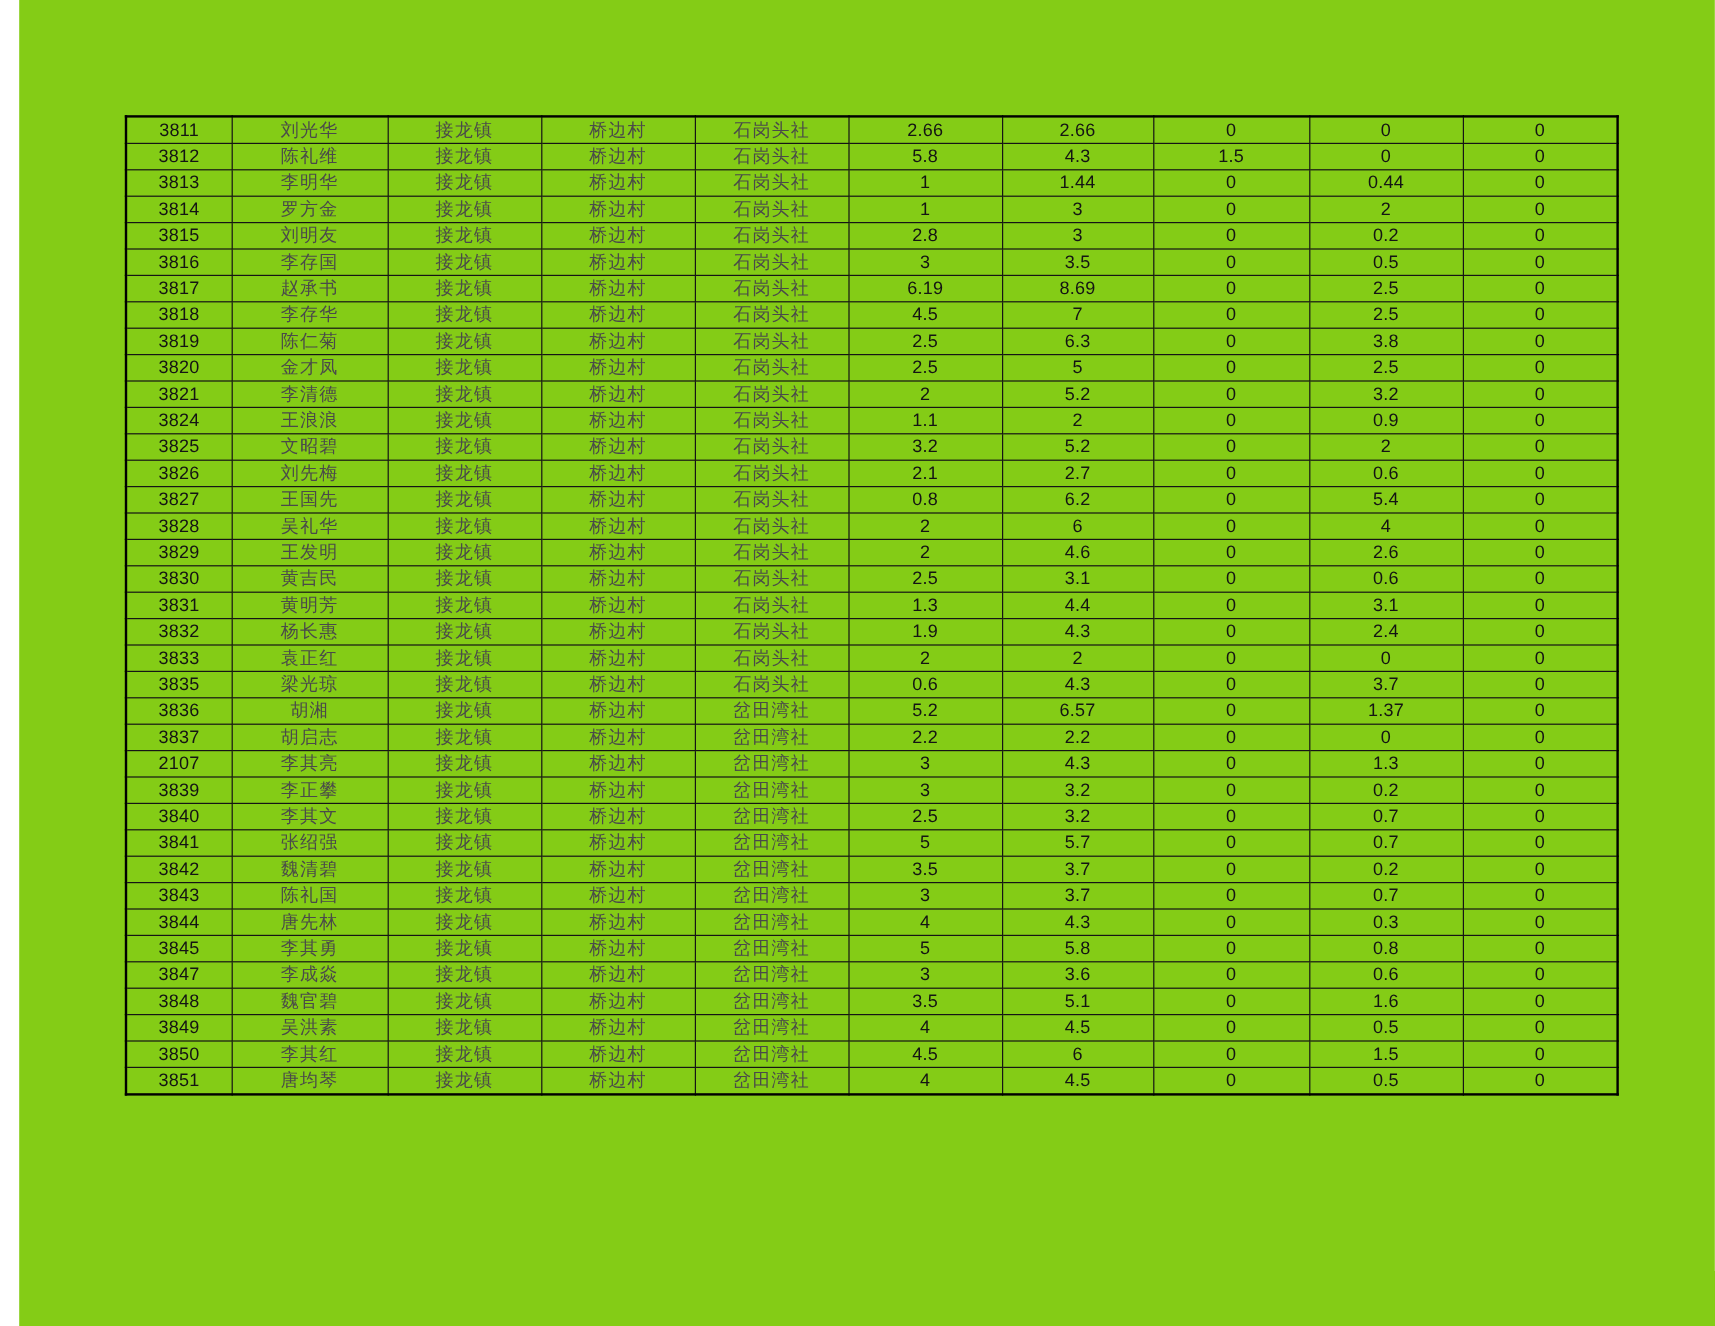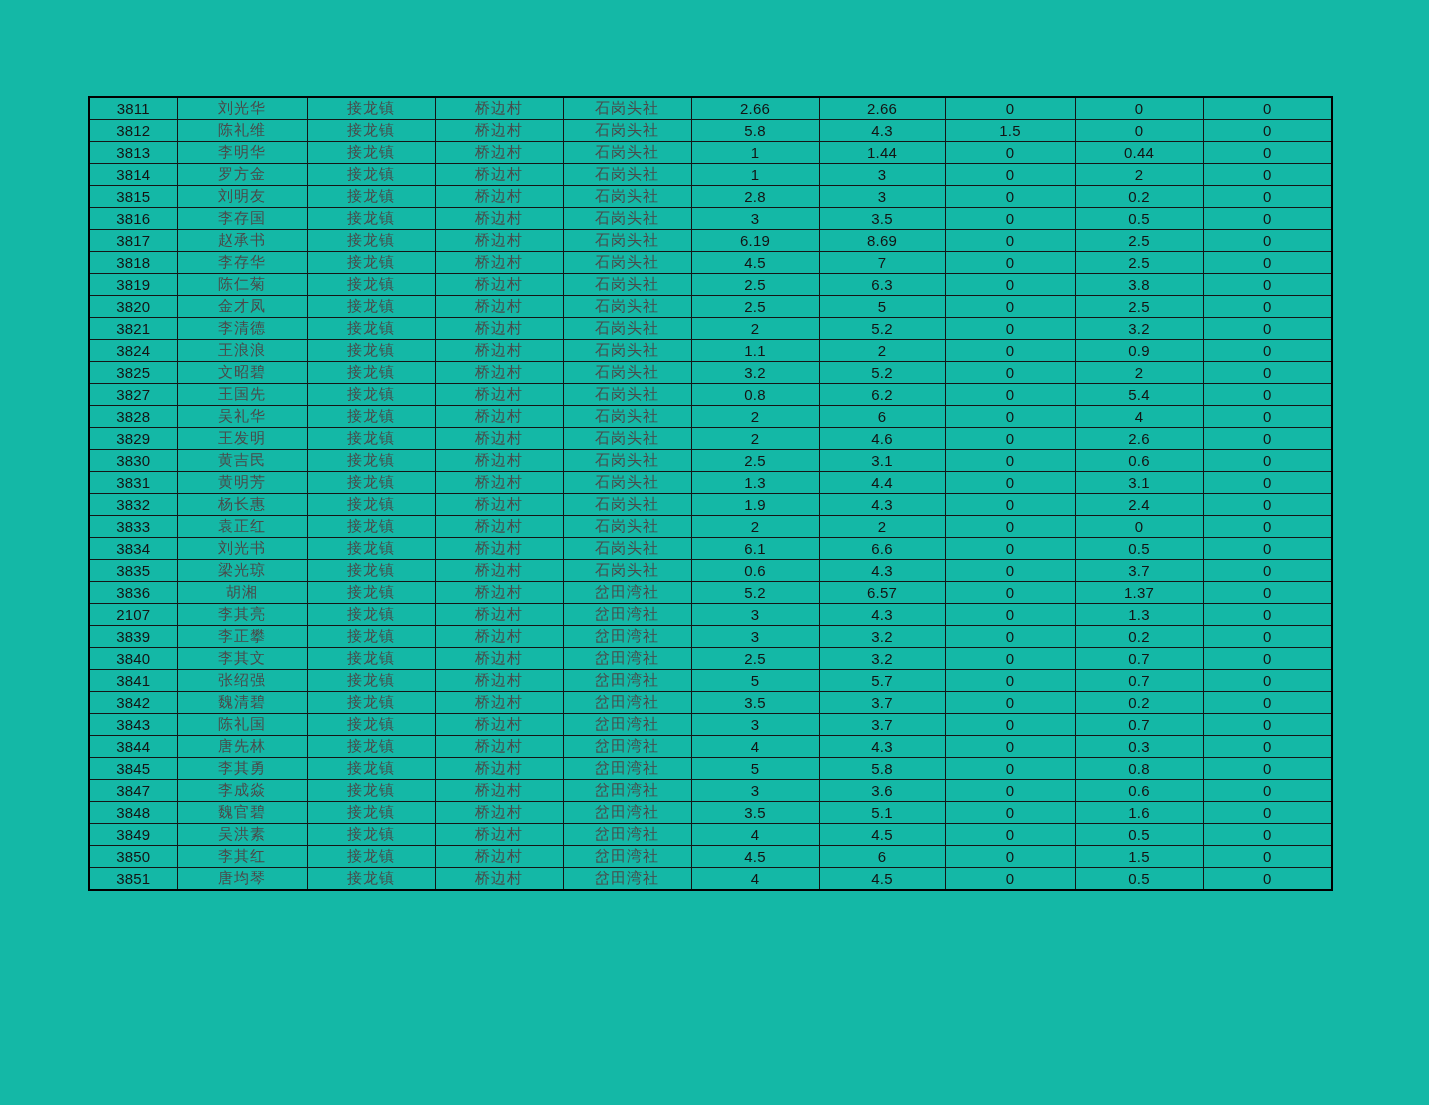--- a/index.html
+++ b/index.html
@@ -10,21 +10,22 @@
   body {
     width: 1429px;
     height: 1105px;
     position: relative;
     overflow: hidden;
     font-family: "Liberation Sans", sans-serif;
   }
   .page {
     position: absolute;
     inset: 0;
-    background: #14b8a6;
+    background: #84cc16;
+    margin-left: 16px;
   }
   table.sheet {
     position: absolute;
     left: 88px;
     top: 96px;
     width: 1243px;
     border-collapse: collapse;
     table-layout: fixed;
     border: 2px solid #000000;
   }
@@ -219,20 +220,32 @@
           <td class="zh">接龙镇</td>
           <td class="zh">桥边村</td>
           <td class="zh">石岗头社</td>
           <td class="num">3.2</td>
           <td class="num">5.2</td>
           <td class="num">0</td>
           <td class="num">2</td>
           <td class="num">0</td>
         </tr>
         <tr>
+          <td class="num">3826</td>
+          <td class="zh">刘先梅</td>
+          <td class="zh">接龙镇</td>
+          <td class="zh">桥边村</td>
+          <td class="zh">石岗头社</td>
+          <td class="num">2.1</td>
+          <td class="num">2.7</td>
+          <td class="num">0</td>
+          <td class="num">0.6</td>
+          <td class="num">0</td>
+        </tr>
+        <tr>
           <td class="num">3827</td>
           <td class="zh">王国先</td>
           <td class="zh">接龙镇</td>
           <td class="zh">桥边村</td>
           <td class="zh">石岗头社</td>
           <td class="num">0.8</td>
           <td class="num">6.2</td>
           <td class="num">0</td>
           <td class="num">5.4</td>
           <td class="num">0</td>
@@ -303,32 +316,20 @@
           <td class="zh">接龙镇</td>
           <td class="zh">桥边村</td>
           <td class="zh">石岗头社</td>
           <td class="num">2</td>
           <td class="num">2</td>
           <td class="num">0</td>
           <td class="num">0</td>
           <td class="num">0</td>
         </tr>
         <tr>
-          <td class="num">3834</td>
-          <td class="zh">刘光书</td>
-          <td class="zh">接龙镇</td>
-          <td class="zh">桥边村</td>
-          <td class="zh">石岗头社</td>
-          <td class="num">6.1</td>
-          <td class="num">6.6</td>
-          <td class="num">0</td>
-          <td class="num">0.5</td>
-          <td class="num">0</td>
-        </tr>
-        <tr>
           <td class="num">3835</td>
           <td class="zh">梁光琼</td>
           <td class="zh">接龙镇</td>
           <td class="zh">桥边村</td>
           <td class="zh">石岗头社</td>
           <td class="num">0.6</td>
           <td class="num">4.3</td>
           <td class="num">0</td>
           <td class="num">3.7</td>
           <td class="num">0</td>
@@ -336,20 +337,32 @@
         <tr>
           <td class="num">3836</td>
           <td class="zh">胡湘</td>
           <td class="zh">接龙镇</td>
           <td class="zh">桥边村</td>
           <td class="zh">岔田湾社</td>
           <td class="num">5.2</td>
           <td class="num">6.57</td>
           <td class="num">0</td>
           <td class="num">1.37</td>
+          <td class="num">0</td>
+        </tr>
+        <tr>
+          <td class="num">3837</td>
+          <td class="zh">胡启志</td>
+          <td class="zh">接龙镇</td>
+          <td class="zh">桥边村</td>
+          <td class="zh">岔田湾社</td>
+          <td class="num">2.2</td>
+          <td class="num">2.2</td>
+          <td class="num">0</td>
+          <td class="num">0</td>
           <td class="num">0</td>
         </tr>
         <tr>
           <td class="num">2107</td>
           <td class="zh">李其亮</td>
           <td class="zh">接龙镇</td>
           <td class="zh">桥边村</td>
           <td class="zh">岔田湾社</td>
           <td class="num">3</td>
           <td class="num">4.3</td>

